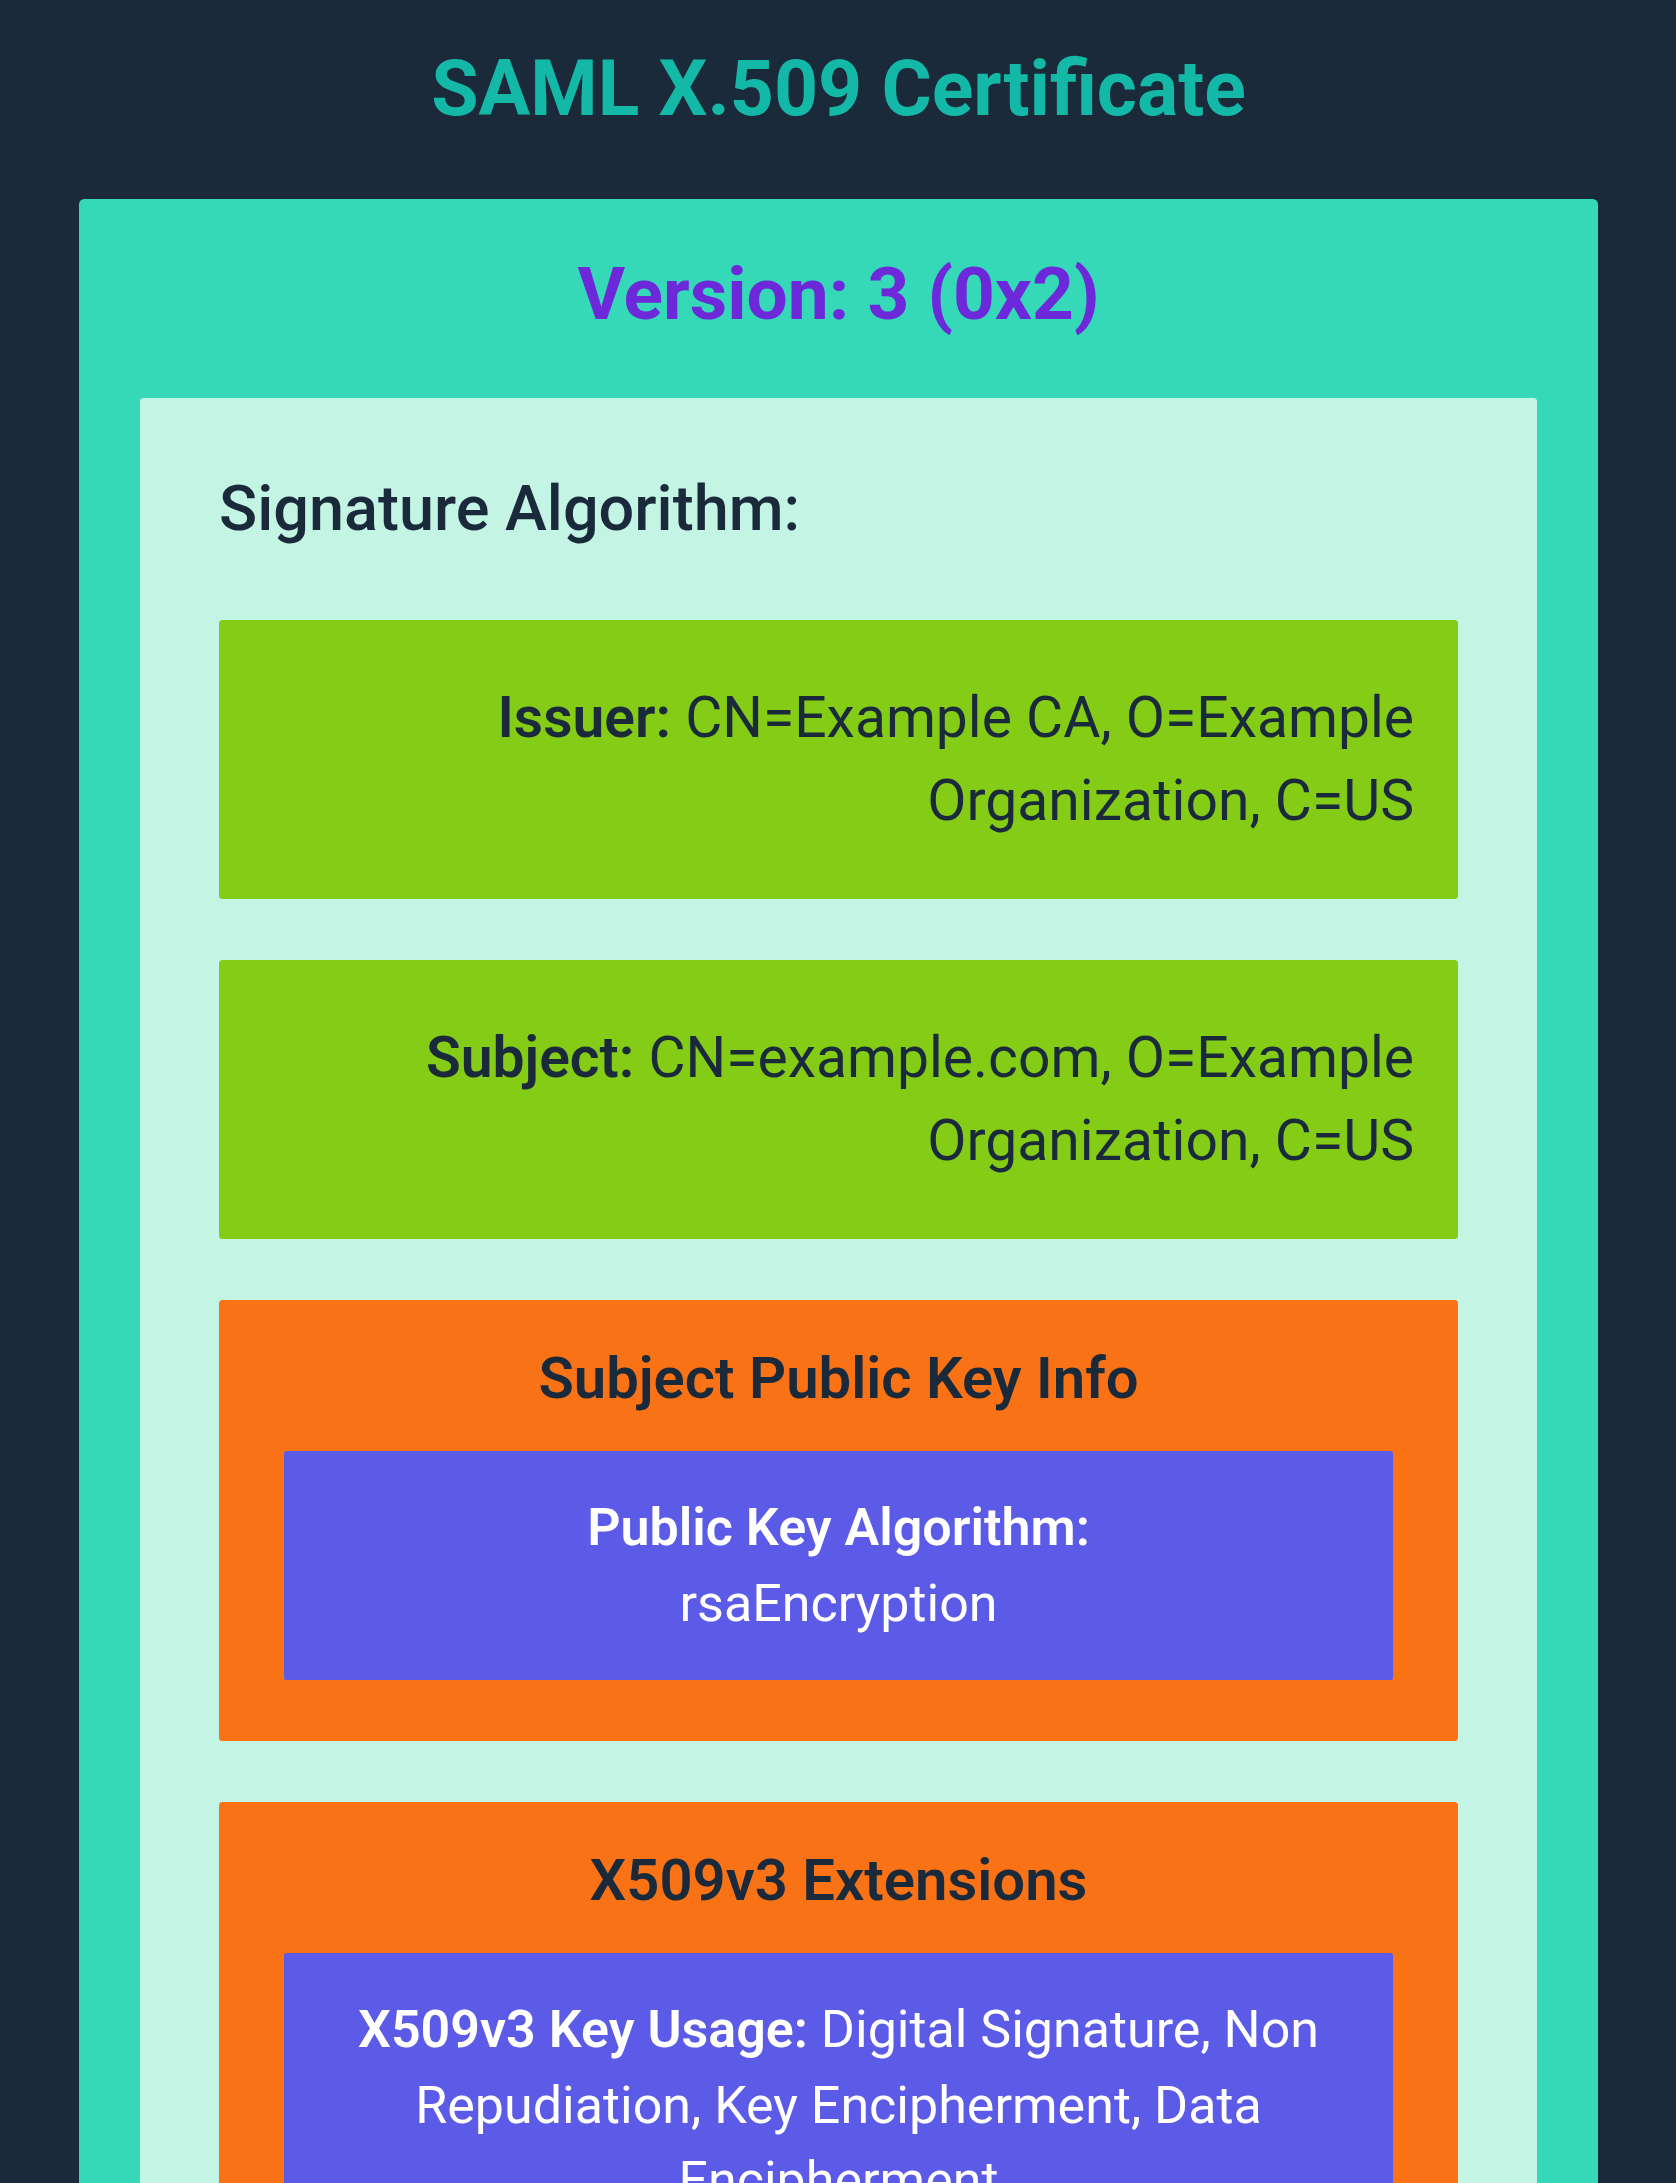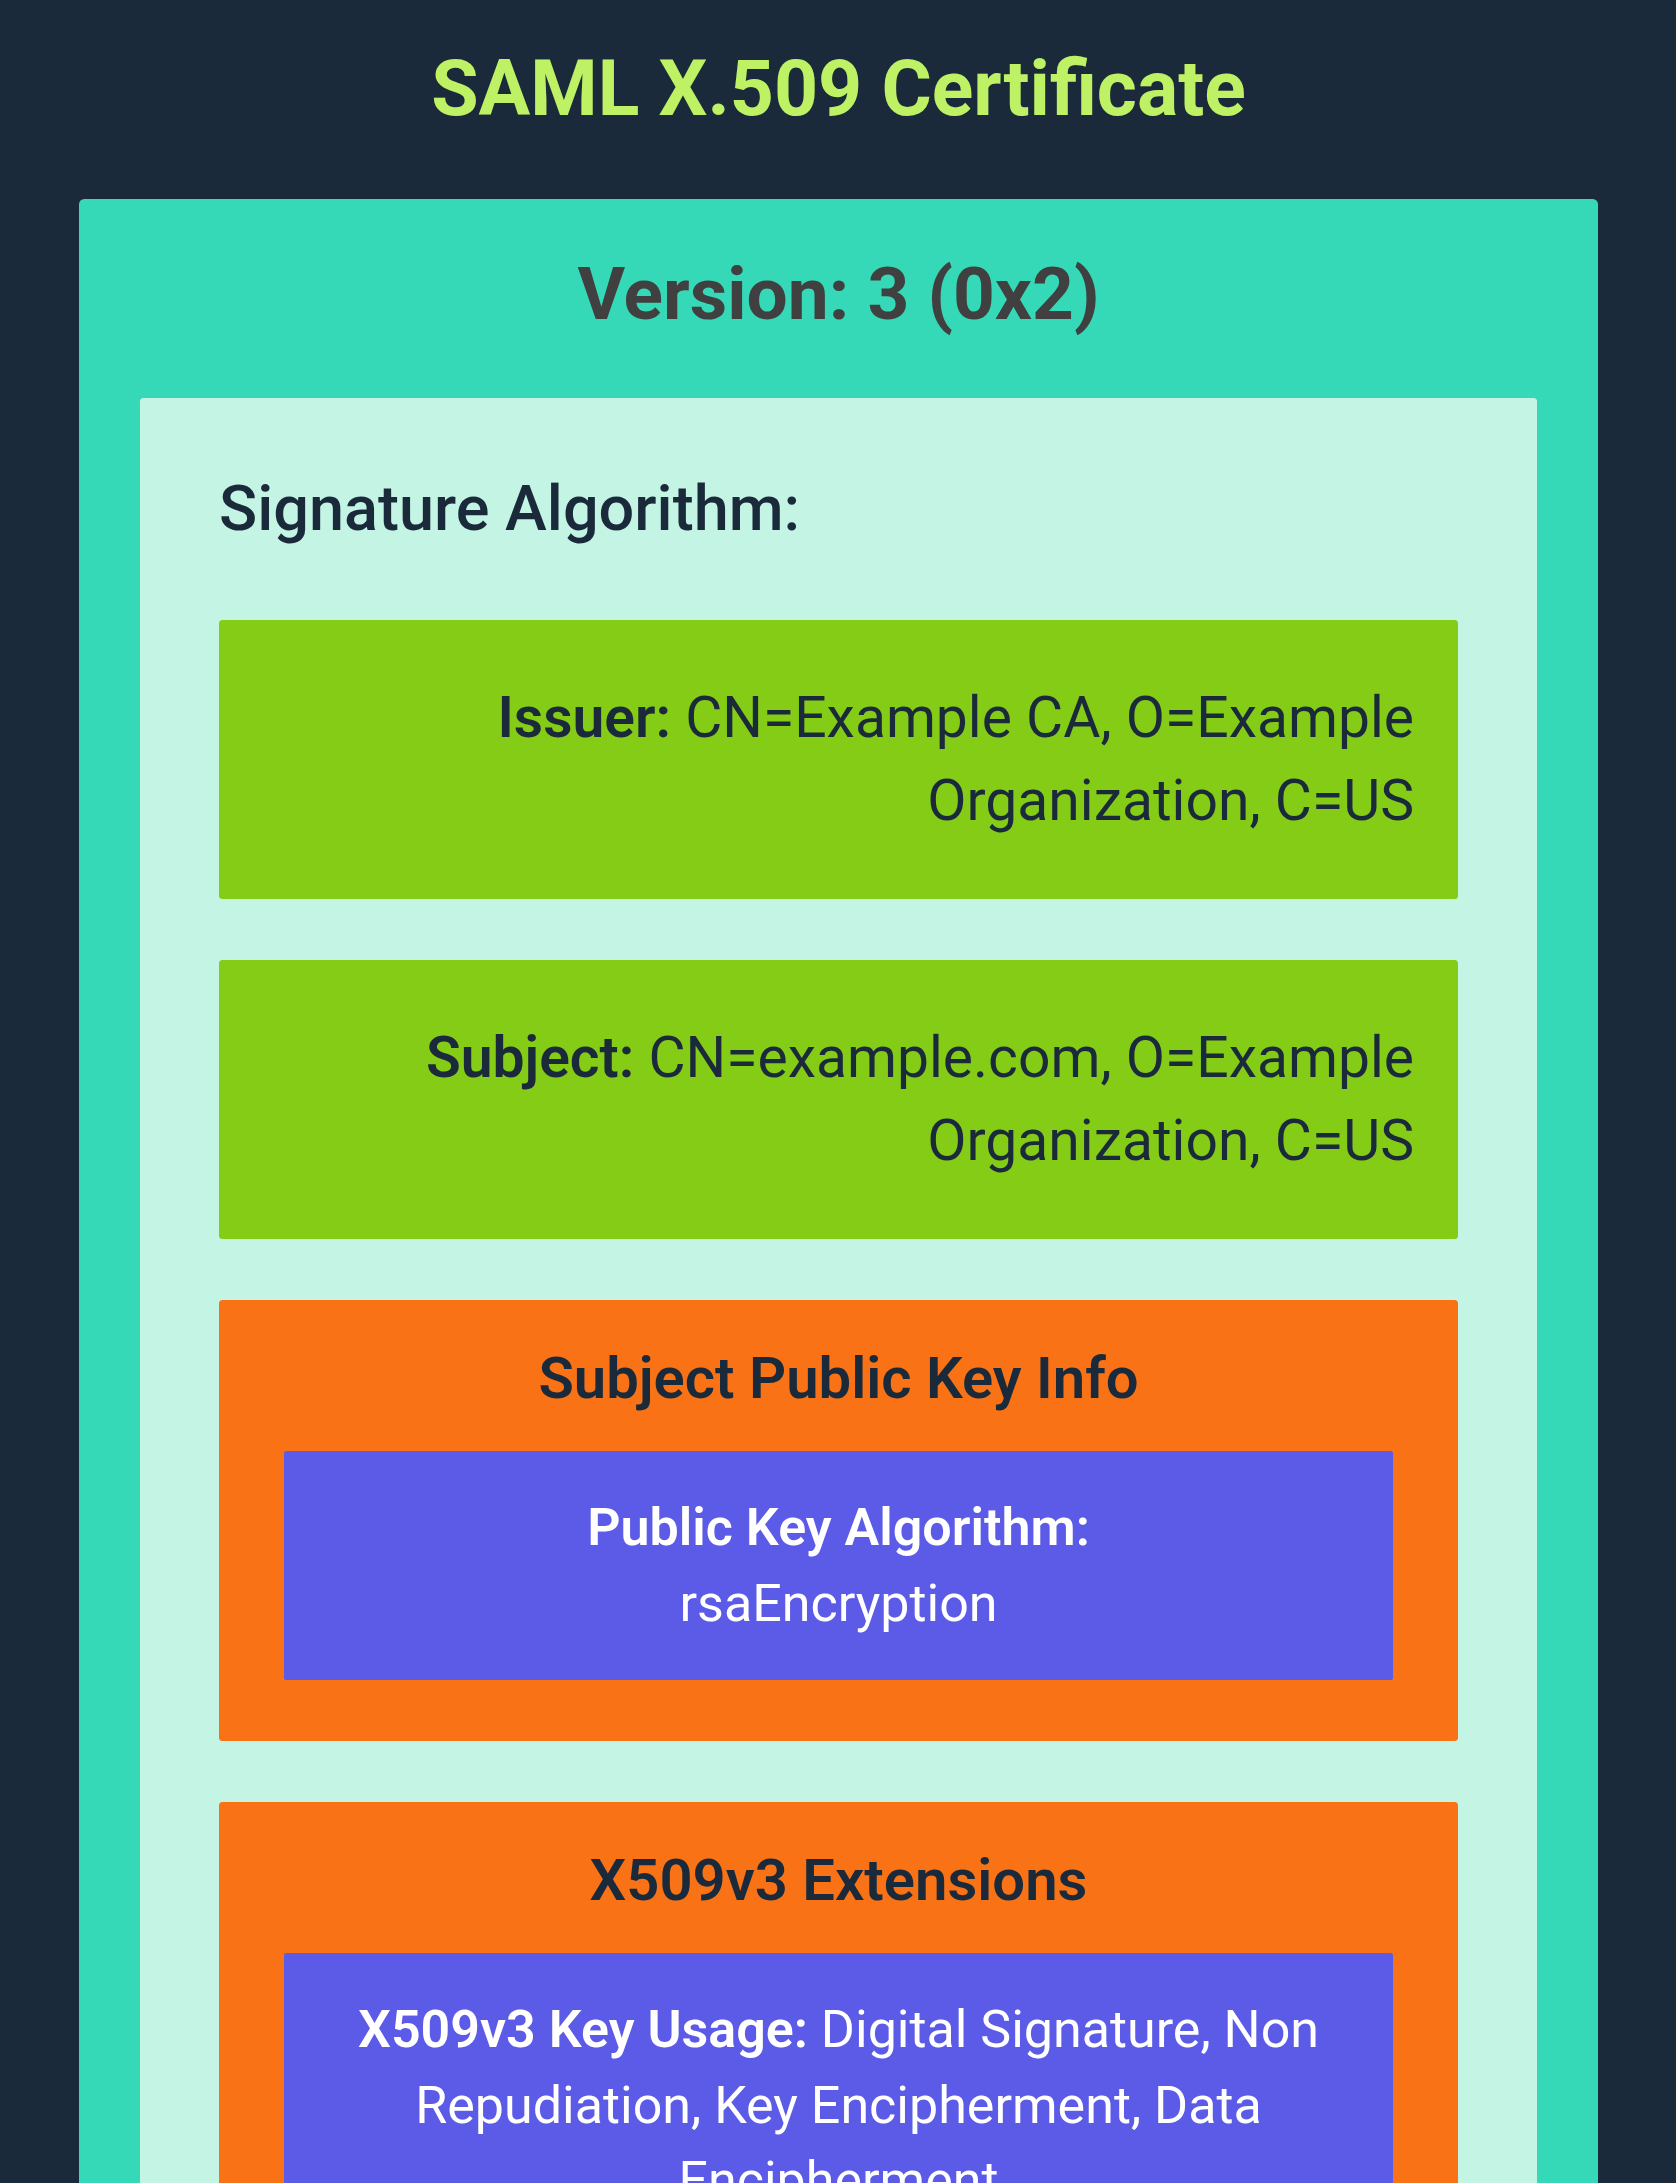--- a/index.html
+++ b/index.html
@@ -8,34 +8,34 @@
     box-sizing: border-box;
   }
   body {
     background: #1a2a3a;
     font-family: -apple-system, BlinkMacSystemFont, "Segoe UI", Roboto, "Helvetica Neue", Arial, sans-serif;
     width: 1677px;
     height: 2830px;
     padding: 44px 79px;
   }
   .title {
-    color: #bef264;
+    color: #14b8a6;
     font-size: 77px;
     font-weight: 700;
     text-align: center;
     margin-bottom: 65px;
   }
   .outer-box {
     background: #2dd4bf;
     background: #35d9b8;
     border-radius: 5.2px;
     padding: 52px 61px 61px 61px;
   }
   .version-header {
-    color: #404040;
+    color: #6d28d9;
     font-size: 73px;
     font-weight: 700;
     text-align: center;
     margin-bottom: 61px;
   }
   .sig-box {
     background: #c4f5e4;
     border-radius: 3.5px;
     padding: 70px 79px 70px 79px;
   }

